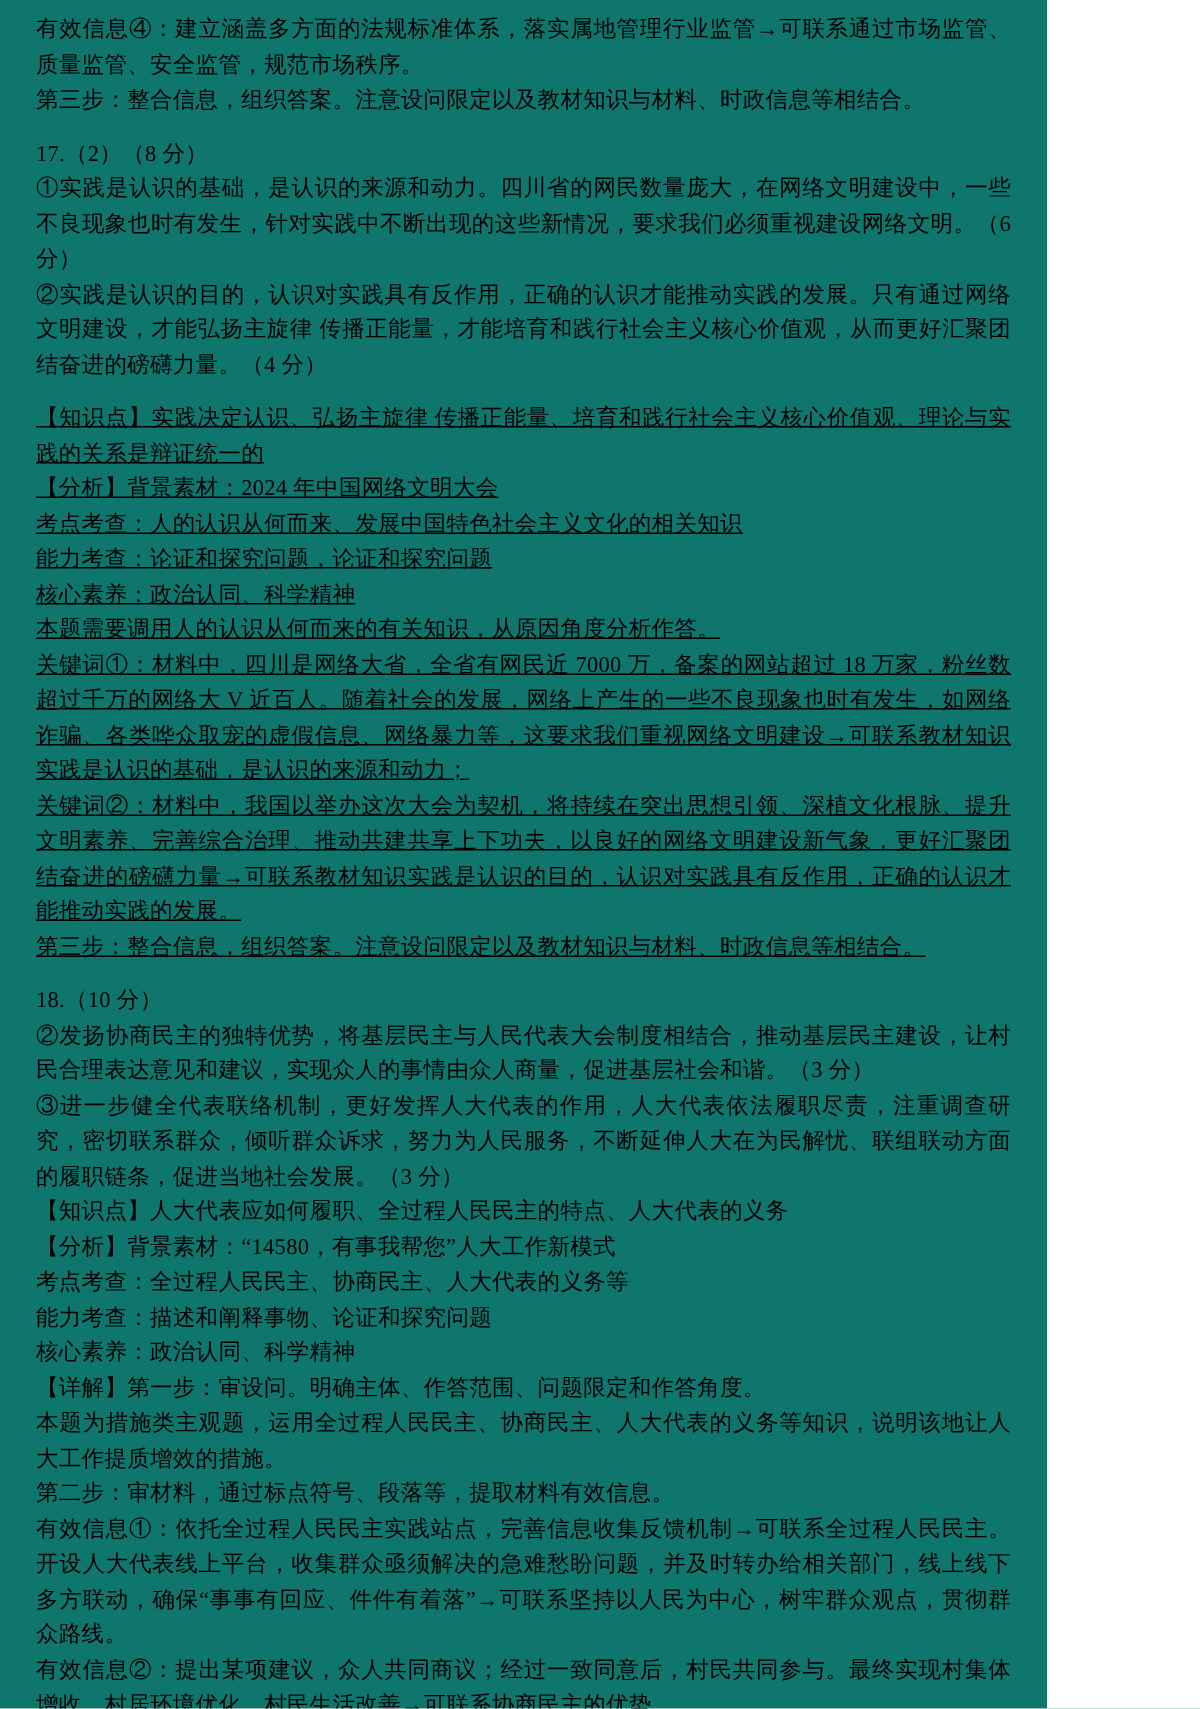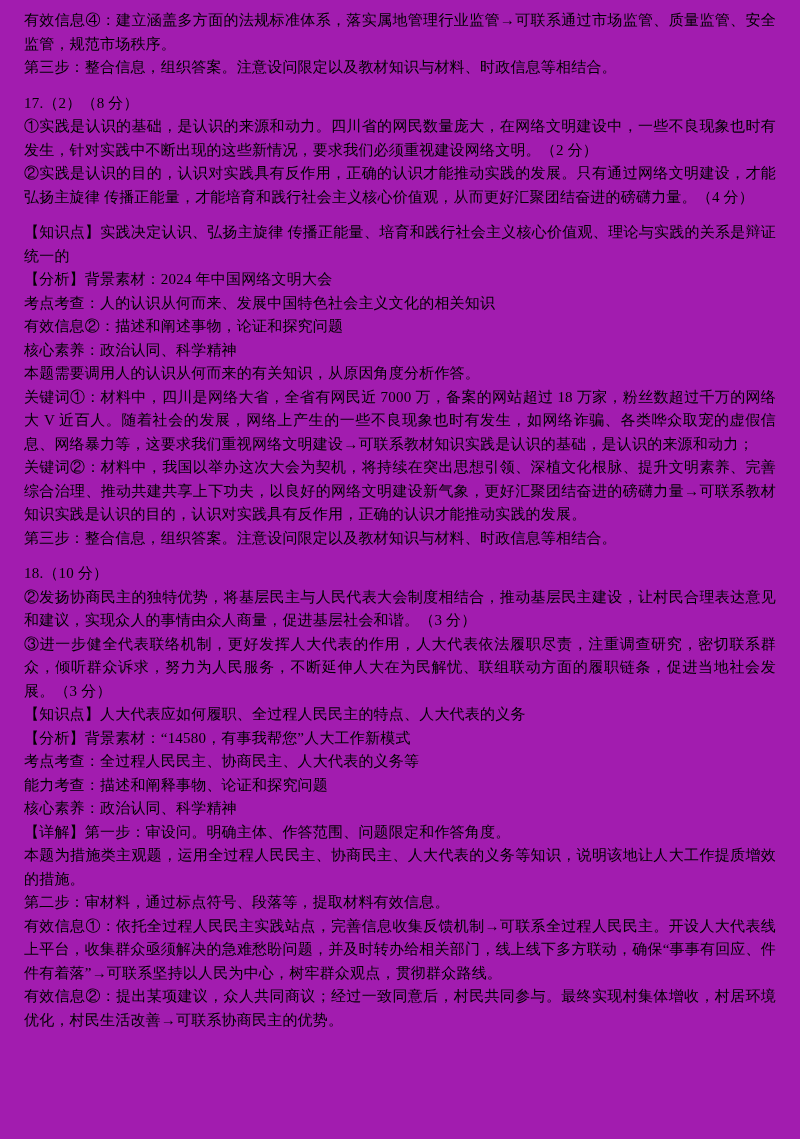--- a/index.html
+++ b/index.html
@@ -9,34 +9,35 @@
     color: #000000;
   }
   body {
     width: 800px;
     height: 1139px;
     overflow: hidden;
     font-family: "Liberation Serif", "DejaVu Serif", serif;
   }
   main.doc-page {
     box-sizing: border-box;
-    width: 800px;
+    width: 698px;
     height: 1139px;
     padding: 9px 24px 0 24px;
-    background: #a21caf;
+    background: #0f766e;
   }
   section.doc-section {
     margin: 0;
     padding: 0;
   }
   section.doc-section + section.doc-section {
     margin-top: 12px;
   }
   section.doc-section[data-name="q17-2-explanation"] {
     margin-top: 16px;
+    text-decoration: underline;
   }
   p.doc-paragraph {
     margin: 0;
     padding: 0;
     font-size: 15px;
     line-height: 23.5px;
     text-align: justify;
     letter-spacing: 0.2px;
     word-break: break-all;
   }
@@ -45,28 +46,28 @@
 <body>
 
 <main class="doc-page" data-name="answer-document">
   <div data-name="document-body">
       <section class="doc-section" data-name="q17-1-tail">
         <p class="doc-paragraph" data-name="paragraph">有效信息④：建立涵盖多方面的法规标准体系，落实属地管理行业监管→可联系通过市场监管、质量监管、安全监管，规范市场秩序。</p>
         <p class="doc-paragraph" data-name="paragraph">第三步：整合信息，组织答案。注意设问限定以及教材知识与材料、时政信息等相结合。</p>
       </section>
       <section class="doc-section" data-name="q17-2-answer">
         <p class="doc-paragraph" data-name="paragraph">17.（2）（8 分）</p>
-        <p class="doc-paragraph" data-name="paragraph">①实践是认识的基础，是认识的来源和动力。四川省的网民数量庞大，在网络文明建设中，一些不良现象也时有发生，针对实践中不断出现的这些新情况，要求我们必须重视建设网络文明。（2 分）</p>
+        <p class="doc-paragraph" data-name="paragraph">①实践是认识的基础，是认识的来源和动力。四川省的网民数量庞大，在网络文明建设中，一些不良现象也时有发生，针对实践中不断出现的这些新情况，要求我们必须重视建设网络文明。（6 分）</p>
         <p class="doc-paragraph" data-name="paragraph">②实践是认识的目的，认识对实践具有反作用，正确的认识才能推动实践的发展。只有通过网络文明建设，才能弘扬主旋律 传播正能量，才能培育和践行社会主义核心价值观，从而更好汇聚团结奋进的磅礴力量。（4 分）</p>
       </section>
       <section class="doc-section" data-name="q17-2-explanation">
         <p class="doc-paragraph" data-name="paragraph">【知识点】实践决定认识、弘扬主旋律 传播正能量、培育和践行社会主义核心价值观、理论与实践的关系是辩证统一的</p>
         <p class="doc-paragraph" data-name="paragraph">【分析】背景素材：2024 年中国网络文明大会</p>
         <p class="doc-paragraph" data-name="paragraph">考点考查：人的认识从何而来、发展中国特色社会主义文化的相关知识</p>
-        <p class="doc-paragraph" data-name="paragraph">有效信息②：描述和阐述事物，论证和探究问题</p>
+        <p class="doc-paragraph" data-name="paragraph">能力考查：论证和探究问题，论证和探究问题</p>
         <p class="doc-paragraph" data-name="paragraph">核心素养：政治认同、科学精神</p>
         <p class="doc-paragraph" data-name="paragraph">本题需要调用人的认识从何而来的有关知识，从原因角度分析作答。</p>
         <p class="doc-paragraph" data-name="paragraph">关键词①：材料中，四川是网络大省，全省有网民近 7000 万，备案的网站超过 18 万家，粉丝数超过千万的网络大 V 近百人。随着社会的发展，网络上产生的一些不良现象也时有发生，如网络诈骗、各类哗众取宠的虚假信息、网络暴力等，这要求我们重视网络文明建设→可联系教材知识实践是认识的基础，是认识的来源和动力；</p>
         <p class="doc-paragraph" data-name="paragraph">关键词②：材料中，我国以举办这次大会为契机，将持续在突出思想引领、深植文化根脉、提升文明素养、完善综合治理、推动共建共享上下功夫，以良好的网络文明建设新气象，更好汇聚团结奋进的磅礴力量→可联系教材知识实践是认识的目的，认识对实践具有反作用，正确的认识才能推动实践的发展。</p>
         <p class="doc-paragraph" data-name="paragraph">第三步：整合信息，组织答案。注意设问限定以及教材知识与材料、时政信息等相结合。</p>
       </section>
       <section class="doc-section" data-name="q18-answer-and-explanation">
         <p class="doc-paragraph" data-name="paragraph">18.（10 分）</p>
         <p class="doc-paragraph" data-name="paragraph">②发扬协商民主的独特优势，将基层民主与人民代表大会制度相结合，推动基层民主建设，让村民合理表达意见和建议，实现众人的事情由众人商量，促进基层社会和谐。（3 分）</p>
         <p class="doc-paragraph" data-name="paragraph">③进一步健全代表联络机制，更好发挥人大代表的作用，人大代表依法履职尽责，注重调查研究，密切联系群众，倾听群众诉求，努力为人民服务，不断延伸人大在为民解忧、联组联动方面的履职链条，促进当地社会发展。（3 分）</p>

